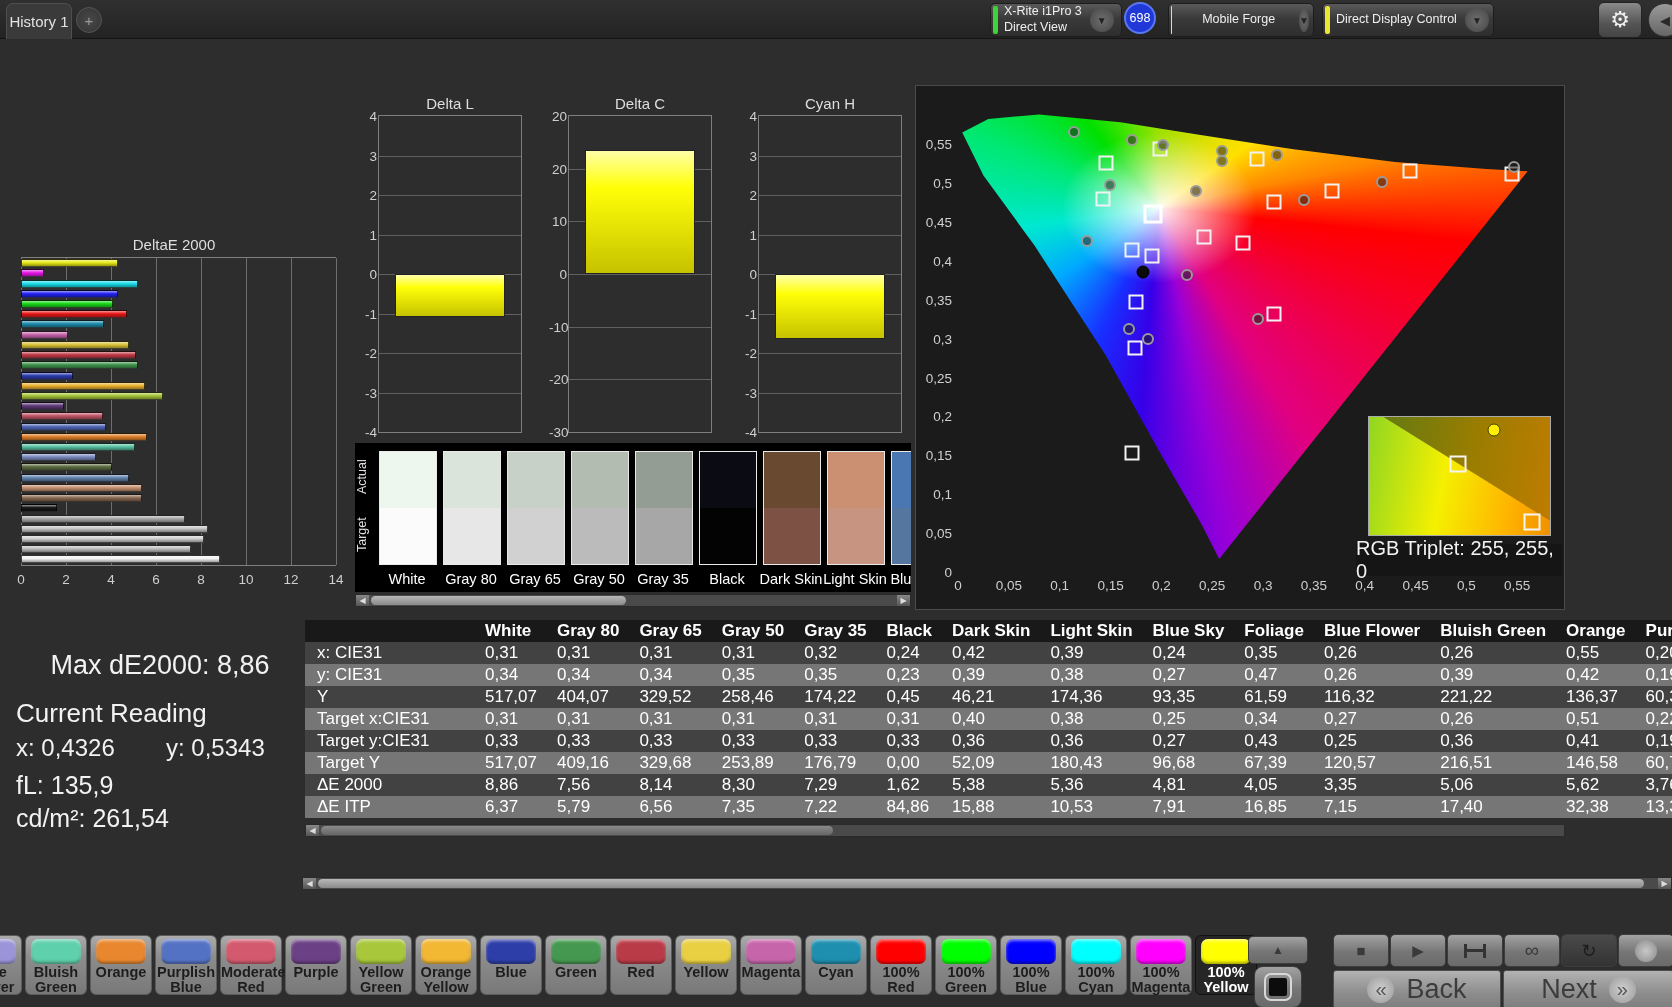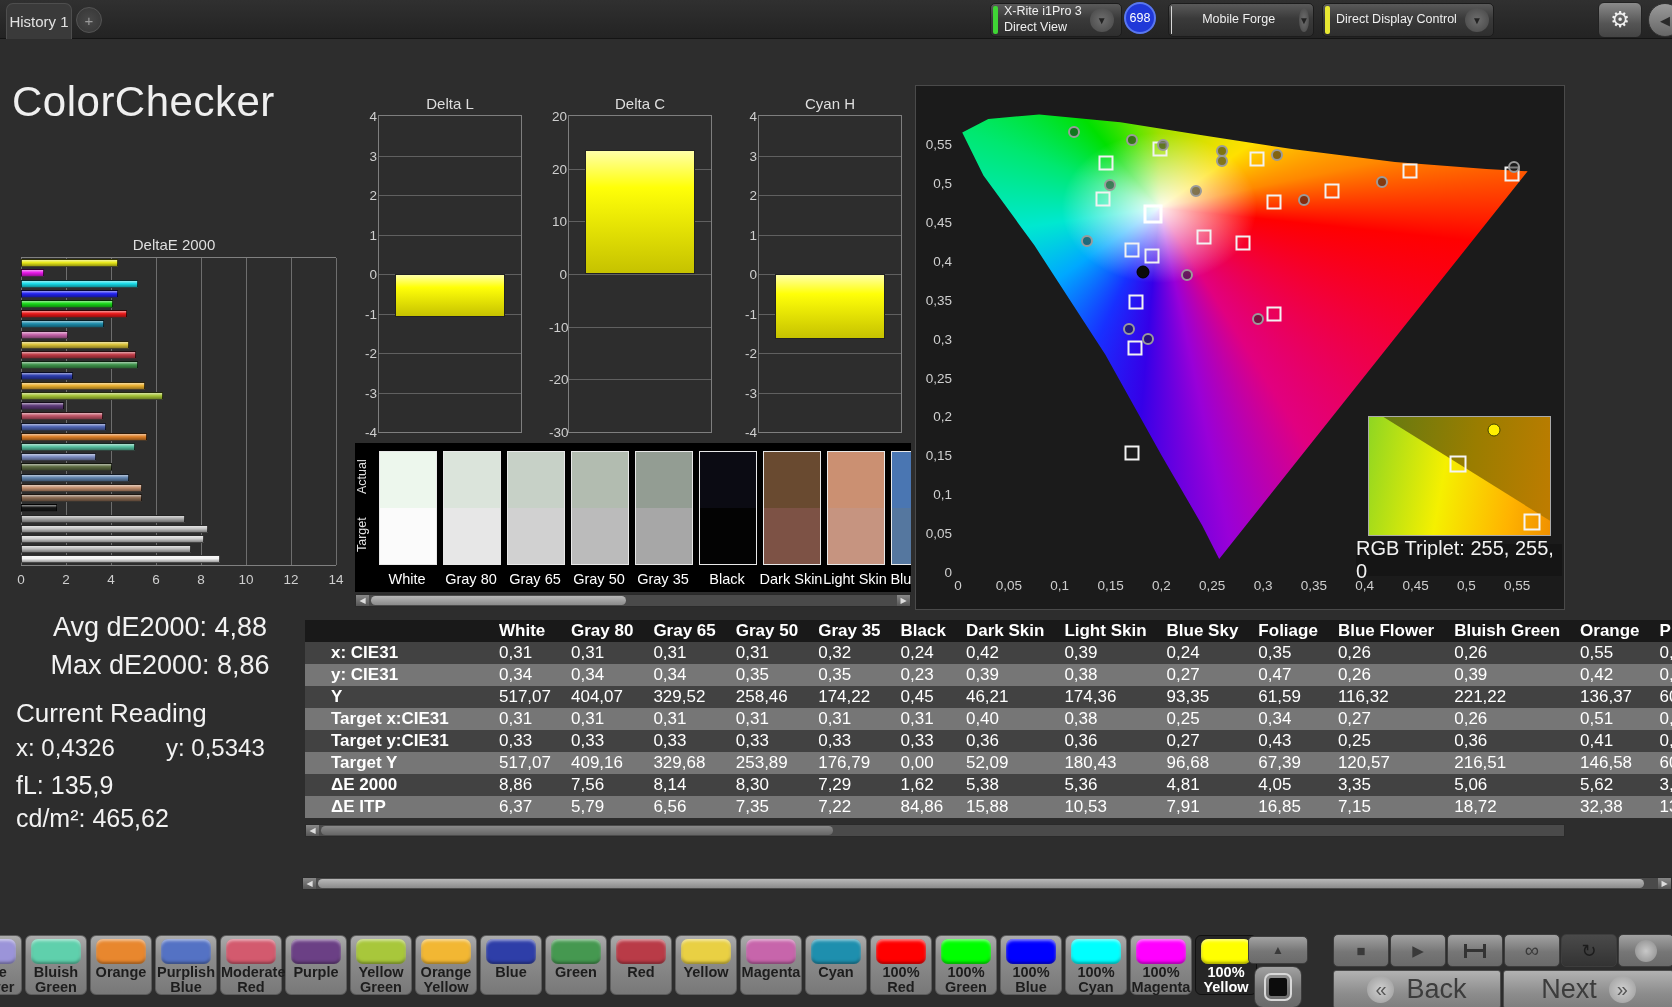--- a/index.html
+++ b/index.html
@@ -92,21 +92,21 @@
          background:linear-gradient(100deg,#5d7a14 0%,#9a7d00 55%,#c07c00 100%);}
   .inset .dot{position:absolute;width:11px;height:11px;border-radius:50%;background:#ffee00;border:1px solid #444400;transform:translate(-50%,-50%);}
   .inset .sq{position:absolute;width:13px;height:13px;border:2px solid #f5f5f5;transform:translate(-50%,-50%);}
   .rgbbar{position:absolute;left:440px;top:458px;right:2px;height:32px;background:#151515;
           display:flex;align-items:center;justify-content:center;font-size:20px;color:#f2f2f2;}
   
   .twrap{position:absolute;left:305px;top:620px;width:1367px;height:202px;overflow:hidden;}
   table.ct{border-collapse:collapse;min-width:1430px;white-space:nowrap;}
   .ct th,.ct td{font-size:17px;color:#fff;padding:1px 10px;text-align:left;height:20px;}
   .ct thead th{background:#191919;font-weight:bold;}
-  .ct td.rowlab{font-weight:bold;padding-left:26px;min-width:148px;}
+  .ct td.rowlab{font-weight:normal;padding-left:12px;min-width:148px;}
   .ct tr.dark td{background:#424242;}
   .ct tr.light td{background:#767676;}
   
   .bbar{position:absolute;left:0;top:933px;width:1672px;height:74px;background:#2d2d2d;}
   .pbtns{position:absolute;left:-40px;top:2px;display:flex;}
   .pbtn{width:60px;height:58px;margin-right:3px;border-radius:6px;border:1px solid #5c5c5c;
         background:linear-gradient(#ababab,#8d8d8d 35%,#787878);flex:none;position:relative;}
   .pbtn .chip{width:50px;height:25px;margin:3px auto 1px auto;border-radius:7px;
         box-shadow:inset 0 2px 3px rgba(255,255,255,.5),inset 0 -2px 3px rgba(0,0,0,.35);}
   .pbtn .plab{font-size:14.5px;font-weight:600;color:#1d1d1d;text-align:center;line-height:1.05;margin-top:1px;}
@@ -154,21 +154,20 @@
       <div class="chev" style="margin-left:auto;">▼</div>
     </div>
     <div class="gearbtn">
         <span>⚙</span>
       </div>
     <div class="collapsebtn">
         <span>◀</span>
       </div>
   </div>
 
-  <div class="pagetitle">ColorChecker</div>
 
   <div class="dechart">
     <div class="ctitle">DeltaE 2000</div>
     <div class="deplot" id="de-plot">
         <div class="degrid" style="left: 0%;"></div>
         <div class="degrid" style="left: 14.2857%;"></div>
         <div class="degrid" style="left: 28.5714%;"></div>
         <div class="degrid" style="left: 42.8571%;"></div>
         <div class="degrid" style="left: 57.1429%;"></div>
         <div class="degrid" style="left: 71.4286%;"></div>
@@ -210,27 +209,26 @@
         <span style="left: 14.2857%;">2</span>
         <span style="left: 28.5714%;">4</span>
         <span style="left: 42.8571%;">6</span>
         <span style="left: 57.1429%;">8</span>
         <span style="left: 71.4286%;">10</span>
         <span style="left: 85.7143%;">12</span>
         <span style="left: 100%;">14</span>
       </div>
   </div>
 
-  <div class="stat" style="left:30px;top:612px;width:260px;text-align:center;font-size:27px;">Avg dE2000: 4,88</div>
   <div class="stat" style="left:30px;top:650px;width:260px;text-align:center;font-size:27px;">Max dE2000: 8,86</div>
   <div class="stat" style="left:16px;top:698px;font-size:26px;">Current Reading</div>
   <div class="stat" style="left:16px;top:734px;font-size:24px;">x: 0,4326</div>
   <div class="stat" style="left:166px;top:734px;font-size:24px;">y: 0,5343</div>
   <div class="stat" style="left:16px;top:771px;font-size:25px;">fL: 135,9</div>
-  <div class="stat" style="left:16px;top:804px;font-size:25px;">cd/m²: 465,62</div>
+  <div class="stat" style="left:16px;top:804px;font-size:25px;">cd/m²: 261,54</div>
 
   <div class="mini" style="left:358px;" id="mini-dl">
     <div class="ctitle">Delta L</div>
     <div class="miniplot">
         <div class="minitick" style="left: -20px; top: 0%;">4</div>
         <div class="minigrid" style="top: 12.5%;"></div>
         <div class="minitick" style="left: -20px; top: 12.5%;">3</div>
         <div class="minigrid" style="top: 25%;"></div>
         <div class="minitick" style="left: -20px; top: 25%;">2</div>
         <div class="minigrid" style="top: 37.5%;"></div>
@@ -581,21 +579,21 @@
             <td>5,79</td>
             <td>6,56</td>
             <td>7,35</td>
             <td>7,22</td>
             <td>84,86</td>
             <td>15,88</td>
             <td>10,53</td>
             <td>7,91</td>
             <td>16,85</td>
             <td>7,15</td>
-            <td>18,72</td>
+            <td>17,40</td>
             <td>32,38</td>
             <td>13,34</td>
           </tr>
         </tbody>
       </table>
   </div>
   <div class="sbar" style="left:305px;top:824px;width:1260px;">
     <div class="sbtn" style="left:0;">◀</div>
     <div class="sthumb" style="left:15px;width:512px;background:linear-gradient(#8a8a8a,#666);"></div>
   </div>

